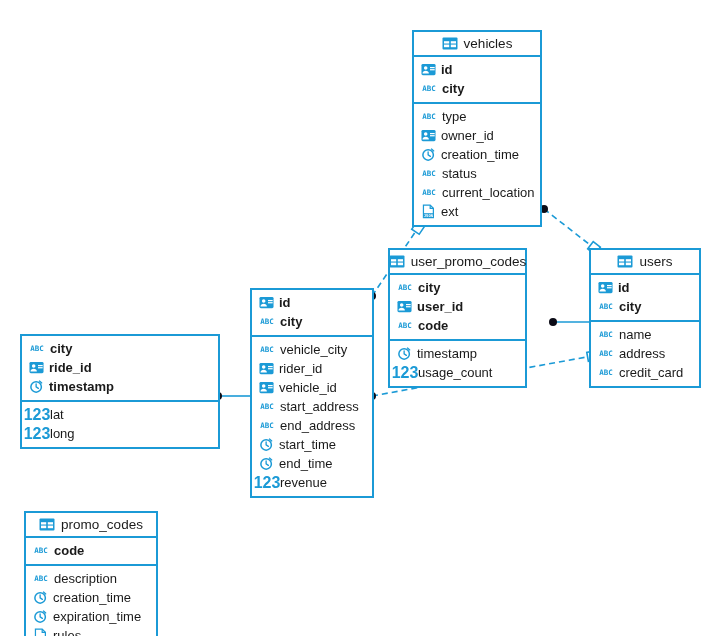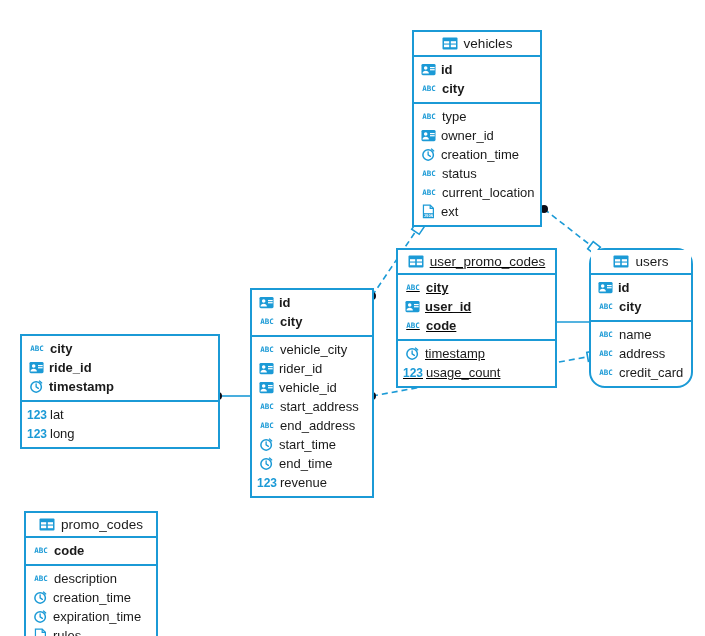--- a/index.html
+++ b/index.html
@@ -47,21 +47,21 @@
   
   .ico{flex:0 0 auto;display:inline-flex;align-items:center;justify-content:center;}
   .ico svg{display:block;}
   .ico-abc{
     font-family:"DejaVu Sans Mono","Liberation Mono",monospace;
     font-size:7.5px;font-weight:bold;color:#1b9ad6;letter-spacing:0px;
     width:16px;text-align:left;line-height:1;
   }
   .ico-123{
     font-family:"Liberation Sans","DejaVu Sans",sans-serif;
-    font-size:12px;font-weight:bold;color:#1b9ad6;
+    font-size:16px;font-weight:bold;color:#1b9ad6;
     width:16px;text-align:center;line-height:1;
   }
 
   
 </style>
 </head>
 <body>
 
 <div id="canvas">
   <svg id="edges" viewBox="0 0 705 636" xmlns="http://www.w3.org/2000/svg">
@@ -161,21 +161,21 @@
               <path d="M2.6 1.2 h7.2 l3.4 3.4 v10 h-10.6 z" fill="#ffffff" stroke="#1b9ad6" stroke-width="1.3"></path>
               <path d="M9.8 1.2 v3.4 h3.4" fill="none" stroke="#1b9ad6" stroke-width="1.3"></path>
               <rect x="2.6" y="9.8" width="10.6" height="4.8" fill="#1b9ad6"></rect>
               <text x="7.9" y="13.7" text-anchor="middle" fill="#ffffff" font-size="4.2" font-family="&quot;DejaVu Sans Mono&quot;,&quot;Liberation Mono&quot;,monospace" font-weight="bold">JSON</text>
             </svg>
           </span>
           <span>ext</span>
         </div>
       </div>
     </div>
-    <div class="entity" style="left: 396px; top: 248px; width: 161px; text-decoration: underline;">
+    <div class="entity" style="left: 388px; top: 248px; width: 139px;">
       <div class="ent-title">
         <span class="ico">
           <svg width="16" height="13" viewBox="0 0 16 13">
             <rect x="0.5" y="0.5" width="15" height="12" rx="1" fill="#1b9ad6"></rect>
             <rect x="2" y="4.2" width="5.2" height="2.3" fill="#ffffff"></rect>
             <rect x="8.8" y="4.2" width="5.2" height="2.3" fill="#ffffff"></rect>
             <rect x="2" y="7.6" width="5.2" height="2.6" fill="#ffffff"></rect>
             <rect x="8.8" y="7.6" width="5.2" height="2.6" fill="#ffffff"></rect>
           </svg>
         </span>
@@ -213,21 +213,21 @@
             </svg>
           </span>
           <span>timestamp</span>
         </div>
         <div class="field">
           <span class="ico ico-123">123</span>
           <span>usage_count</span>
         </div>
       </div>
     </div>
-    <div class="entity" style="left: 589px; top: 248px; width: 104px; border-radius: 16px;">
+    <div class="entity" style="left: 589px; top: 248px; width: 112px;">
       <div class="ent-title">
         <span class="ico">
           <svg width="16" height="13" viewBox="0 0 16 13">
             <rect x="0.5" y="0.5" width="15" height="12" rx="1" fill="#1b9ad6"></rect>
             <rect x="2" y="4.2" width="5.2" height="2.3" fill="#ffffff"></rect>
             <rect x="8.8" y="4.2" width="5.2" height="2.3" fill="#ffffff"></rect>
             <rect x="2" y="7.6" width="5.2" height="2.6" fill="#ffffff"></rect>
             <rect x="8.8" y="7.6" width="5.2" height="2.6" fill="#ffffff"></rect>
           </svg>
         </span>

